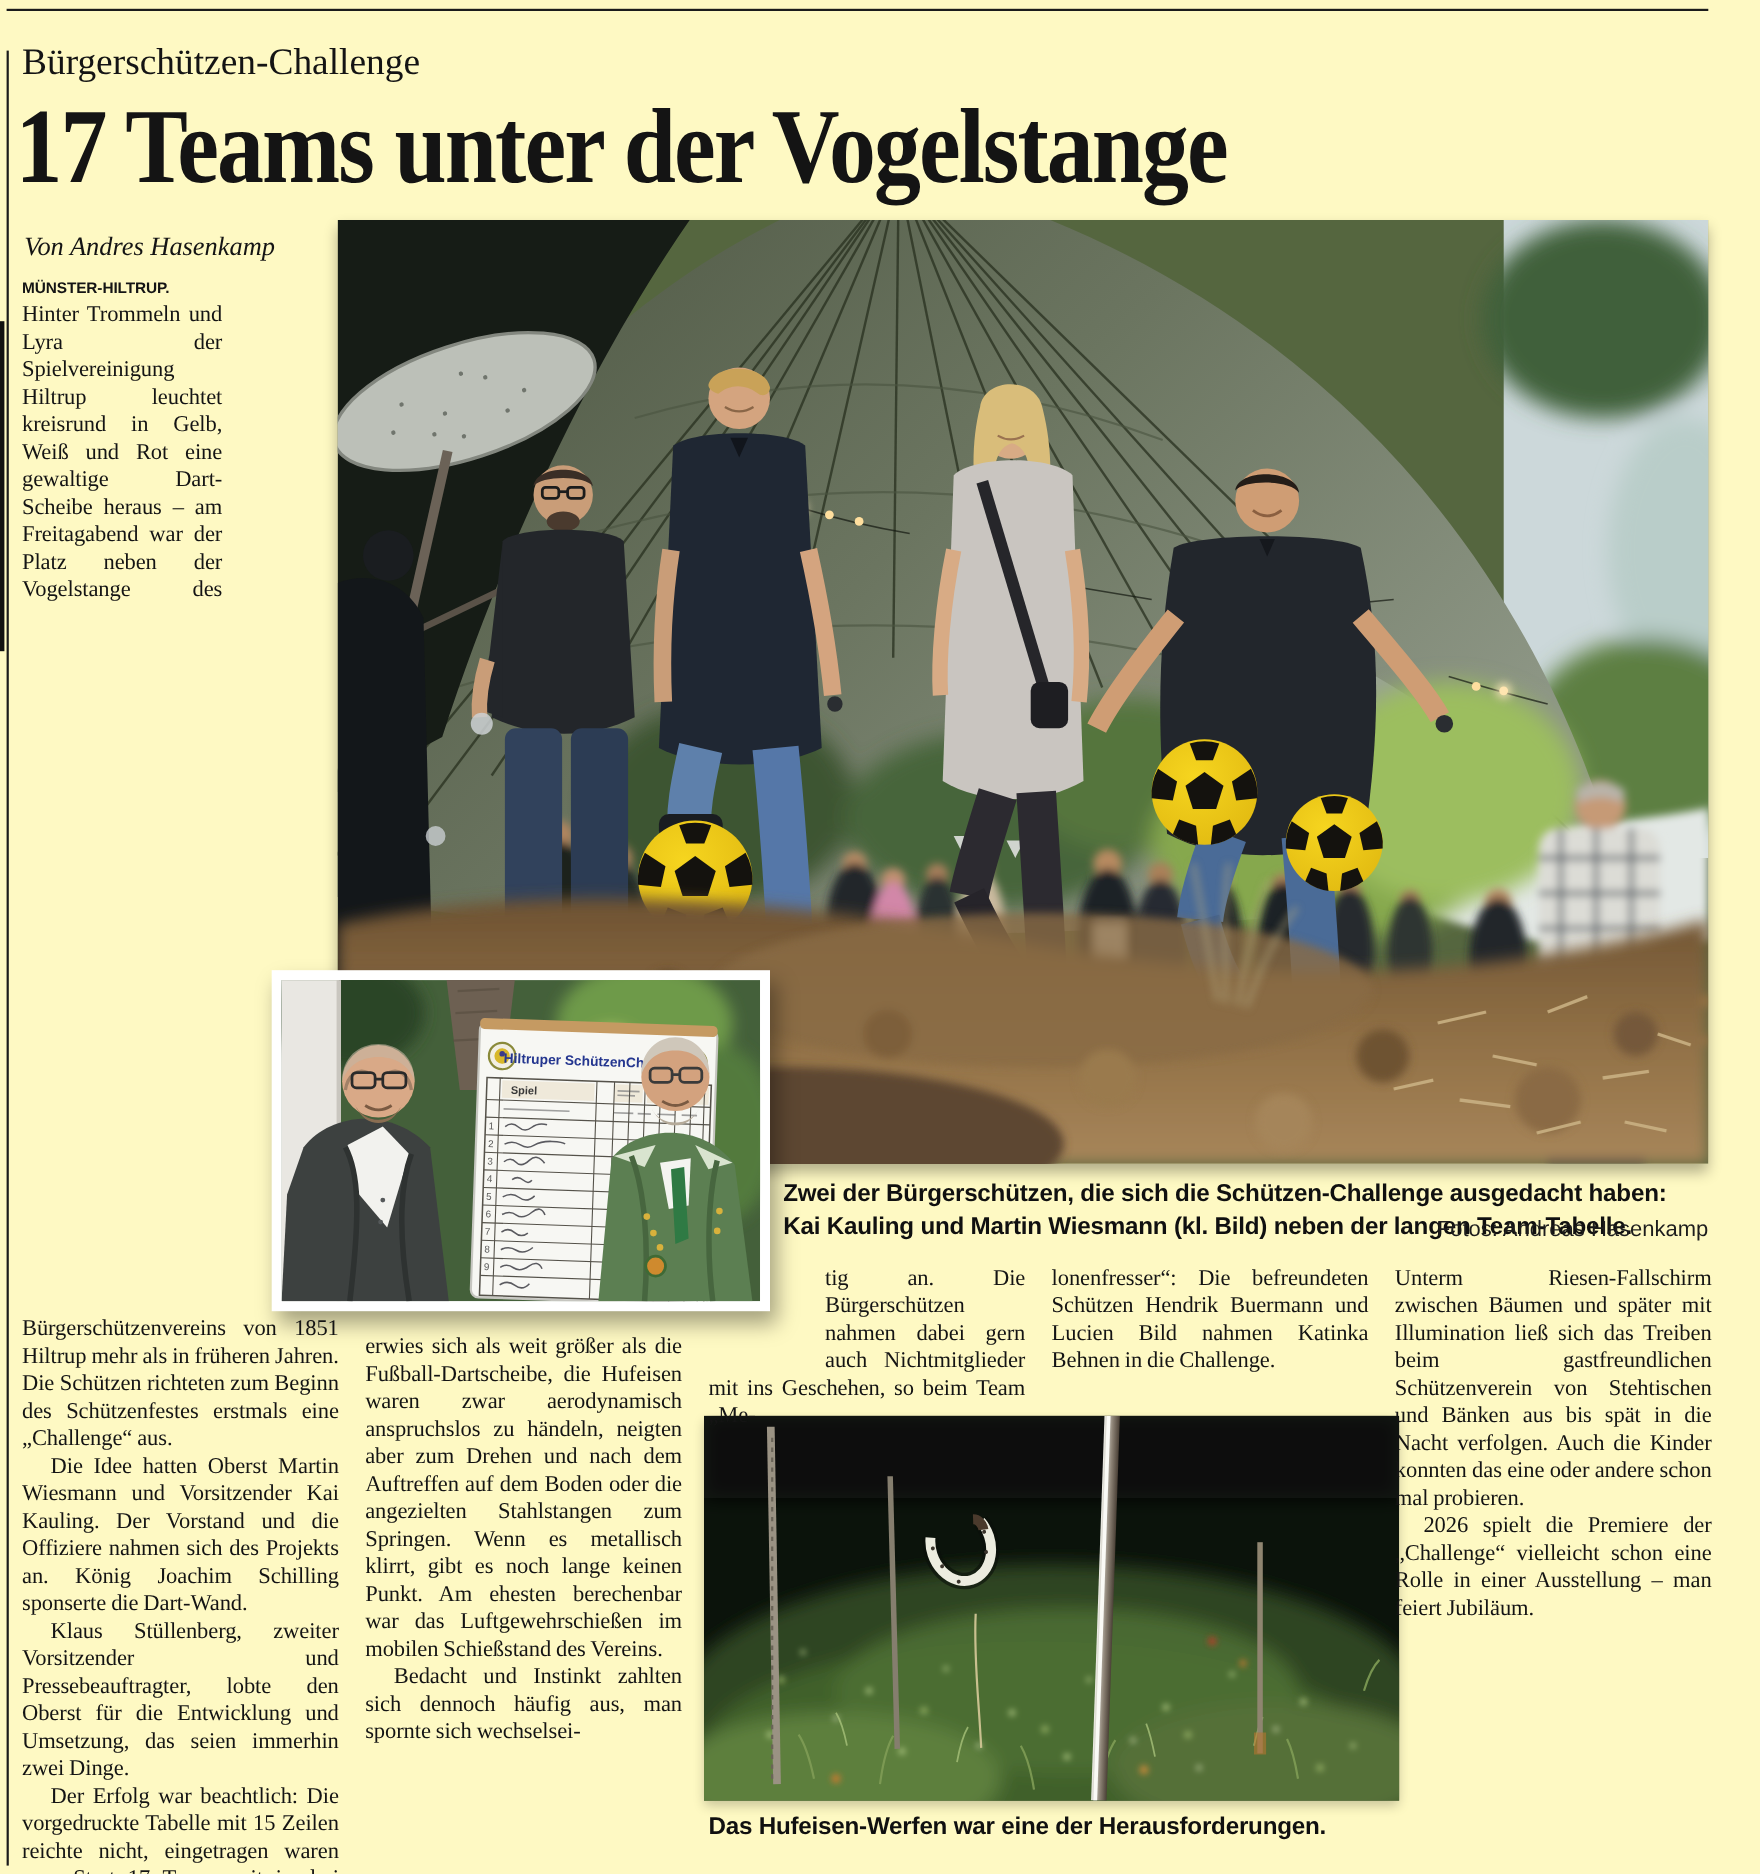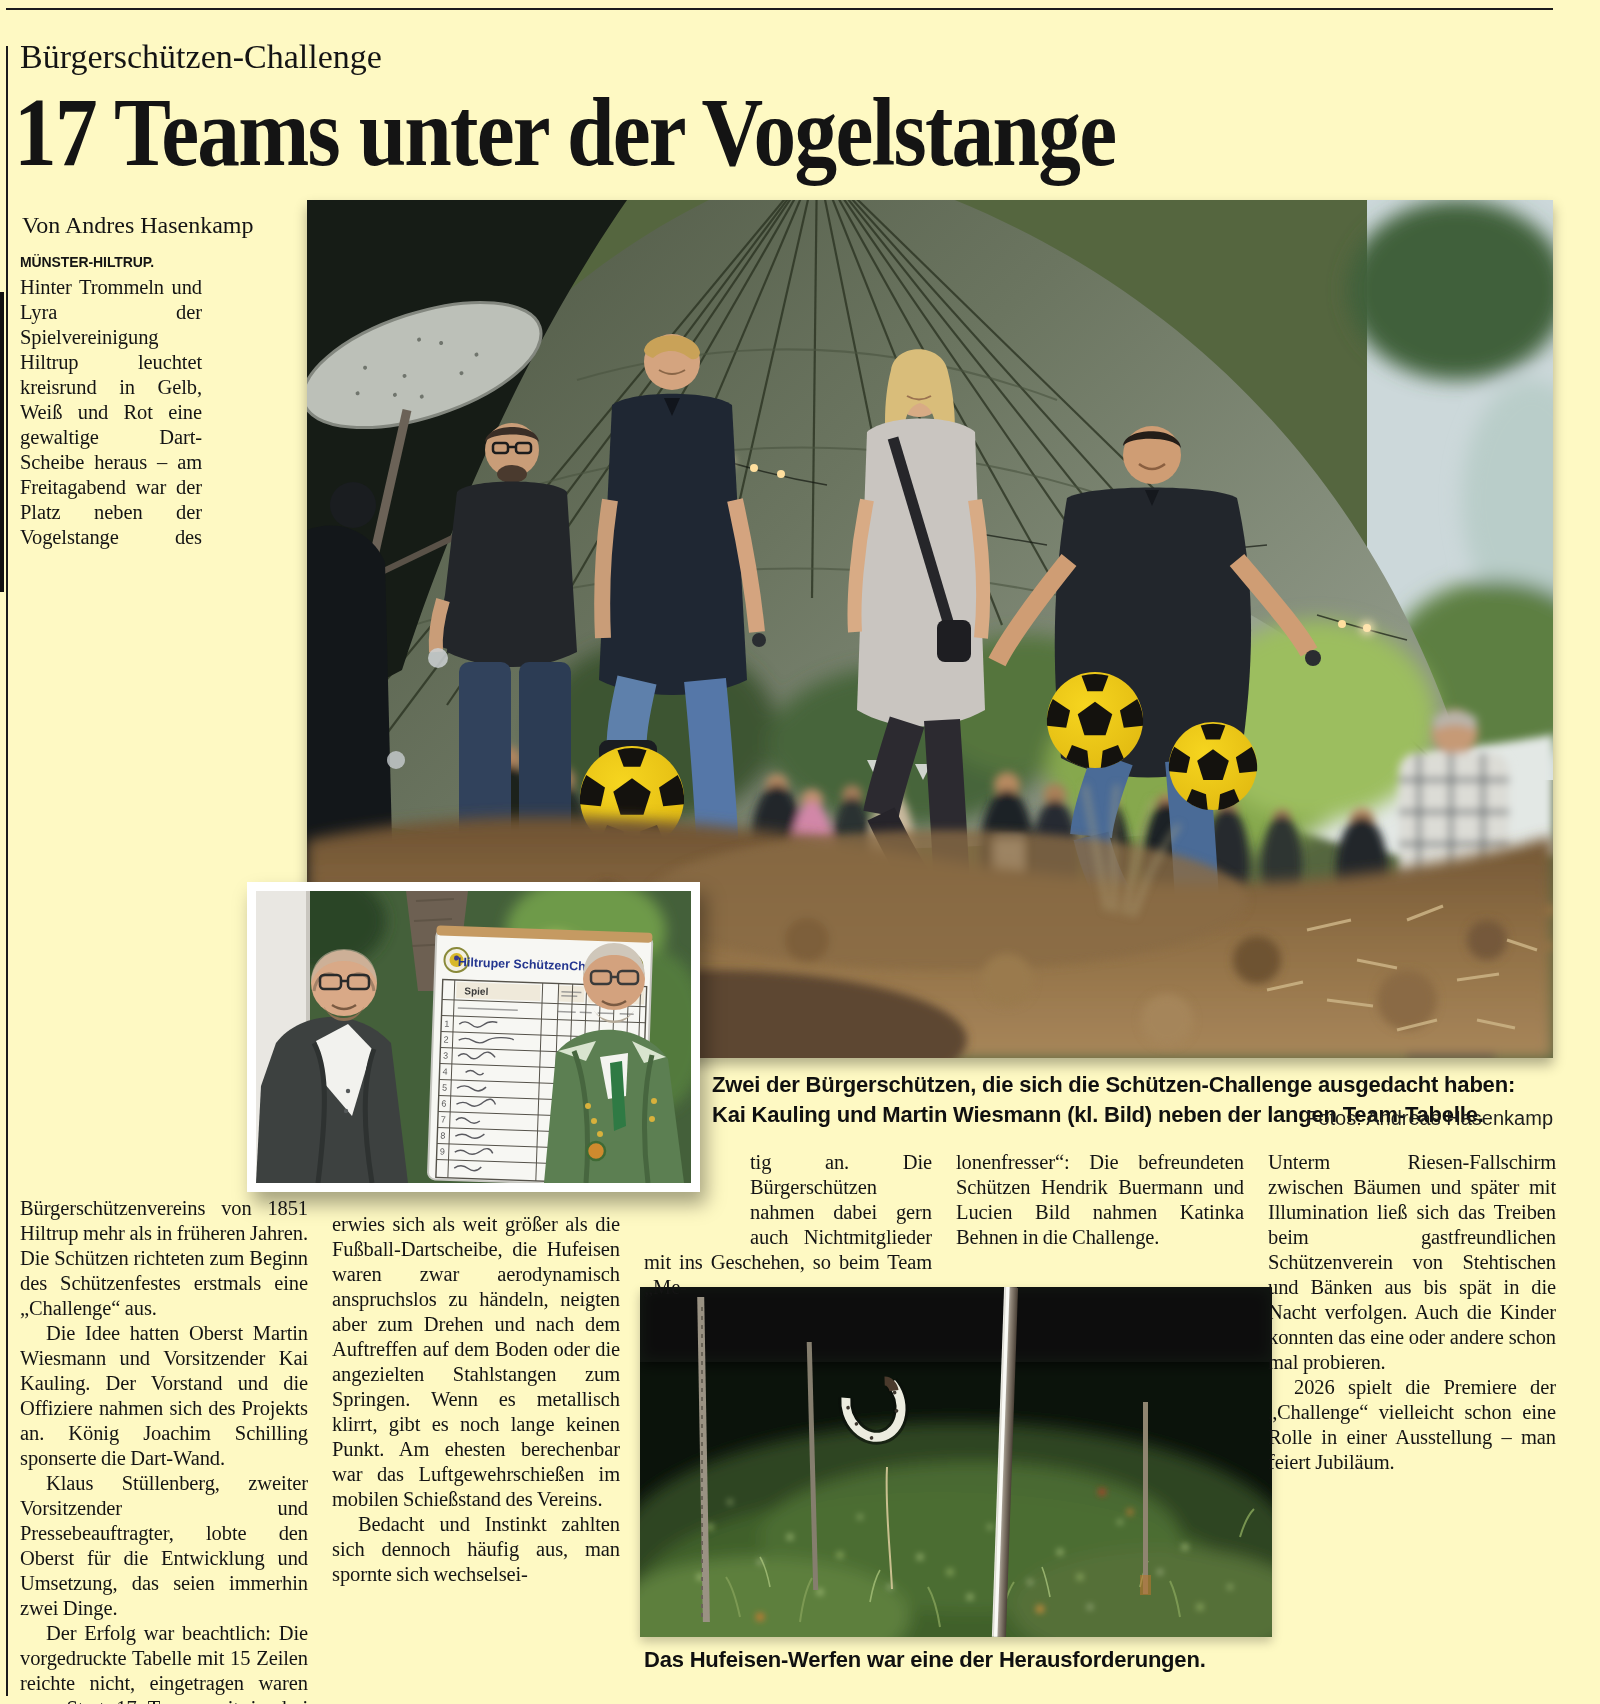--- a/index.html
+++ b/index.html
@@ -5,21 +5,21 @@
   html,body{margin:0;padding:0;background:#e9e9e9;}
   #page{position:relative;width:1600px;height:1704px;background:#fef9c3;
         font-family:"Liberation Serif",serif;color:#141414;overflow:hidden;}
   .rule-top{position:absolute;left:6px;top:8px;width:1547px;height:2px;background:#1b1b1b;}
   .rule-left{position:absolute;left:6px;top:46px;width:2px;height:1650px;background:#1b1b1b;}
   .rule-left-thick{position:absolute;left:0;top:292px;width:4px;height:300px;background:#111;}
   .kicker{position:absolute;left:20px;top:38px;font-size:34px;line-height:1.1;}
   .headline{position:absolute;left:14px;top:82px;font-size:97px;font-weight:bold;
             letter-spacing:-2px;line-height:1.05;white-space:nowrap;
             transform:scaleX(.88);transform-origin:left top;}
-  .byline{position:absolute;left:22px;top:212px;font-size:24px;}
+  .byline{position:absolute;left:22px;top:212px;font-size:24px;font-style:italic;}
   .col{position:absolute;width:288px;font-size:20.5px;line-height:25px;text-align:justify;
        letter-spacing:-0.1px;word-spacing:-0.5px;hyphens:auto;}
   .col p{margin:0;}
   .col p + p{text-indent:26px;}
   #col1{left:20px;top:248px;}
   #col2{left:332px;top:1212px;}
   #col3{left:644px;top:1150px;}
   #col4{left:956px;top:1150px;}
   #col5{left:1268px;top:1150px;width:288px;}
   .leadin{font-family:"Liberation Sans",sans-serif;font-weight:bold;font-size:14px;}

